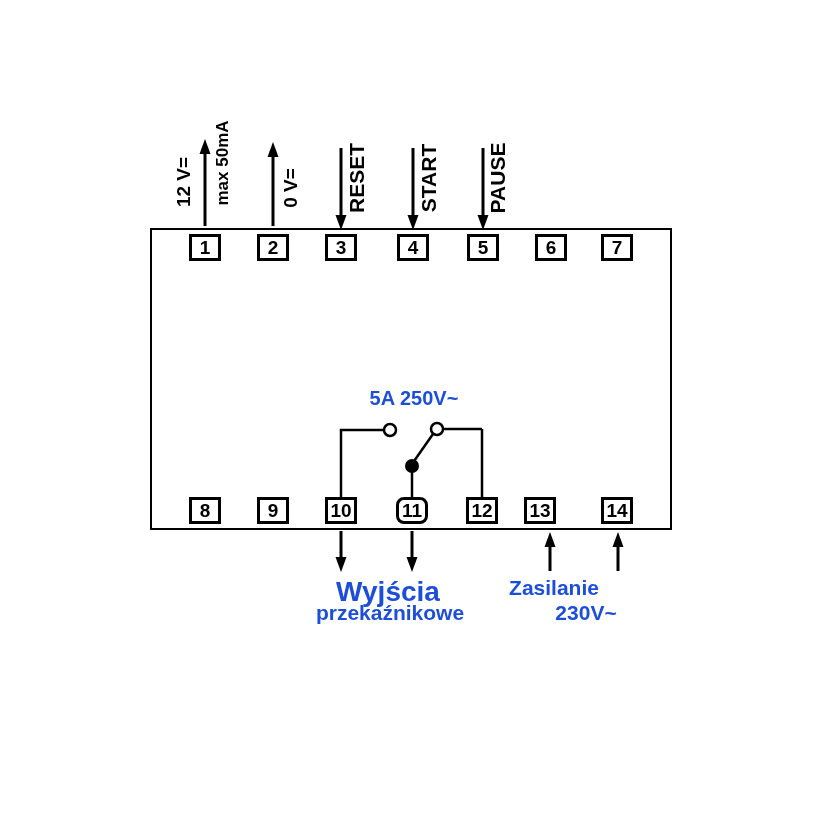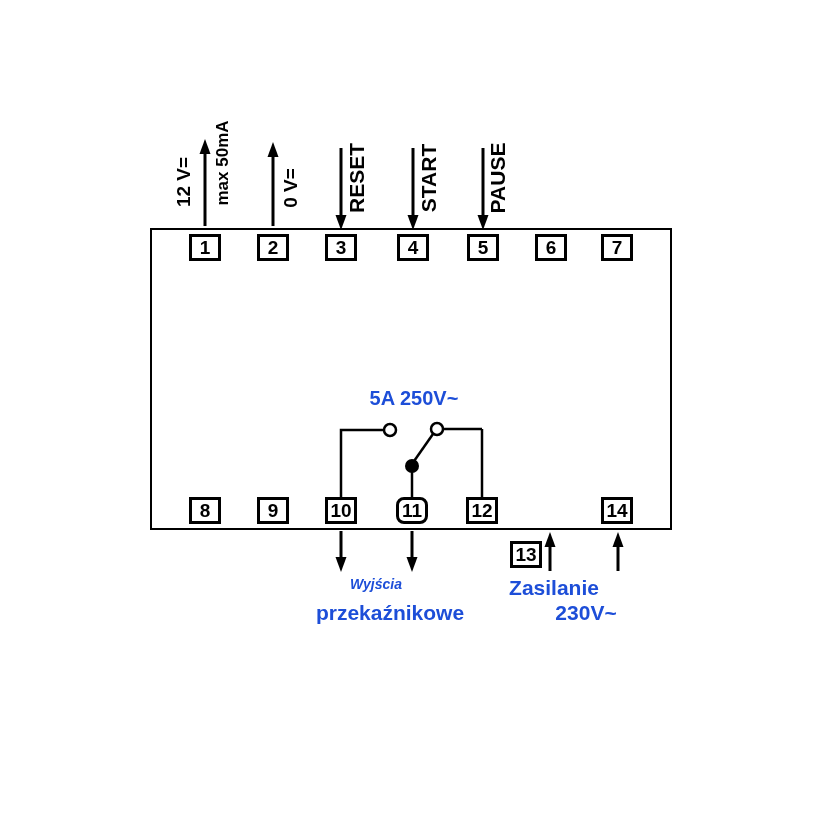--- a/index.html
+++ b/index.html
@@ -84,33 +84,33 @@
   <div class="terminal" style="left:397px; top:234px;">4</div>
   <div class="terminal" style="left:467px; top:234px;">5</div>
   <div class="terminal" style="left:535px; top:234px;">6</div>
   <div class="terminal" style="left:601px; top:234px;">7</div>
 
   <div class="terminal" style="left:189px; top:497px;">8</div>
   <div class="terminal" style="left:257px; top:497px;">9</div>
   <div class="terminal" style="left:325px; top:497px;text-align:center;">10</div>
   <div class="terminal" style="left:396px; top:497px;border-radius:8px;">11</div>
   <div class="terminal" style="left:466px; top:497px;">12</div>
-  <div class="terminal" style="left:510px; top:497px;margin-top:44px;">13</div>
+  <div class="terminal" style="left:524px; top:497px;">13</div>
   <div class="terminal" style="left:601px; top:497px;text-align:center;">14</div>
 
   <div class="vlabel" style="left:184px; top:182px; font-size:19px;">12 V=</div>
   <div class="vlabel" style="left:223px; top:163px; font-size:17px;">max 50mA</div>
   <div class="vlabel" style="left:291px; top:188px; font-size:19px;">0 V=</div>
   <div class="vlabel" style="left:357px; top:178px; font-size:21px;">RESET</div>
   <div class="vlabel" style="left:429px; top:178px; font-size:21px;">START</div>
   <div class="vlabel" style="left:498px; top:178px; font-size:21px;">PAUSE</div>
 
   <div class="hlabel" style="left:414px; top:387px; font-size:20px;">5A 250V~</div>
 
-  <div class="hlabel" style="left:376px; top:576px; font-size:14px;font-style:italic;">Wyjścia</div>
+  <div class="hlabel" style="left:388px; top:576px; font-size:28px;">Wyjścia</div>
   <div class="hlabel" style="left:390px; top:601px; font-size:21px;">przekaźnikowe</div>
   <div class="hlabel" style="left:554px; top:576px; font-size:21px;">Zasilanie</div>
   <div class="hlabel" style="left:586px; top:601px; font-size:21px;">230V~</div>
 
   <svg class="overlay" width="840" height="840" viewBox="0 0 840 840">
 
     <g stroke="#000" stroke-width="3" fill="#000">
       <line x1="205" y1="226" x2="205" y2="152"></line>
       <polygon points="205,139 199.5,154 210.5,154" stroke="none"></polygon>
     </g>

